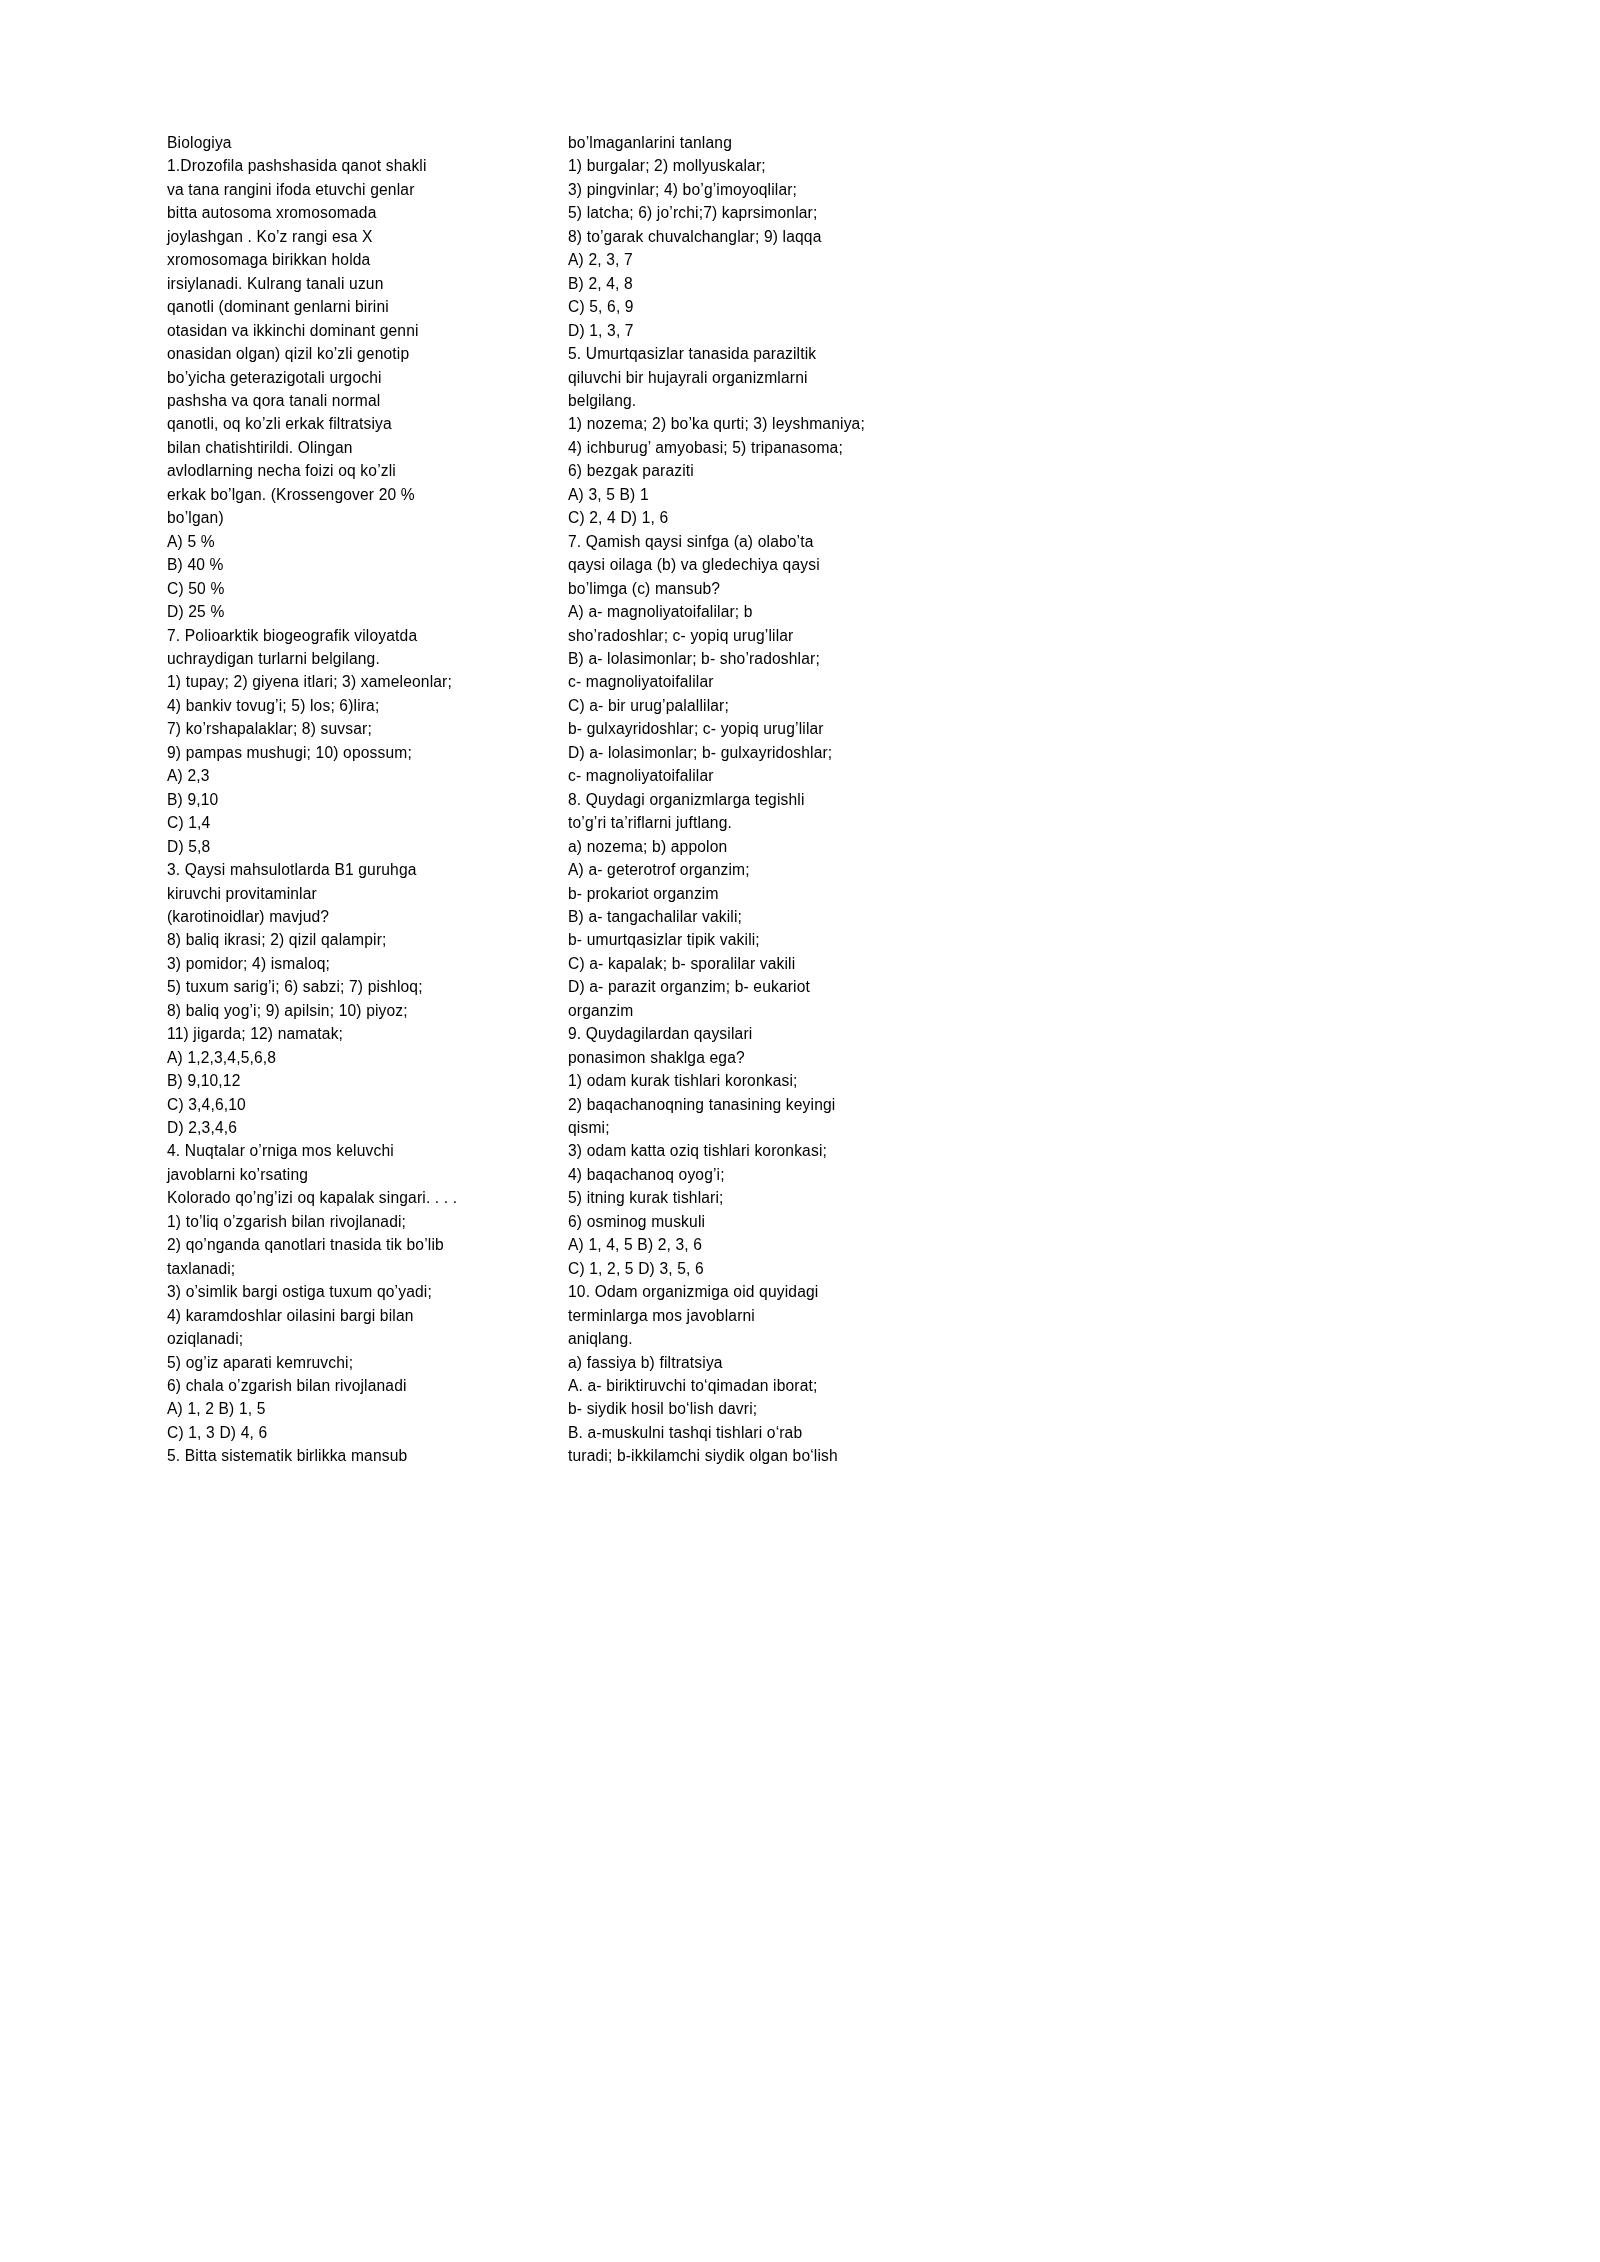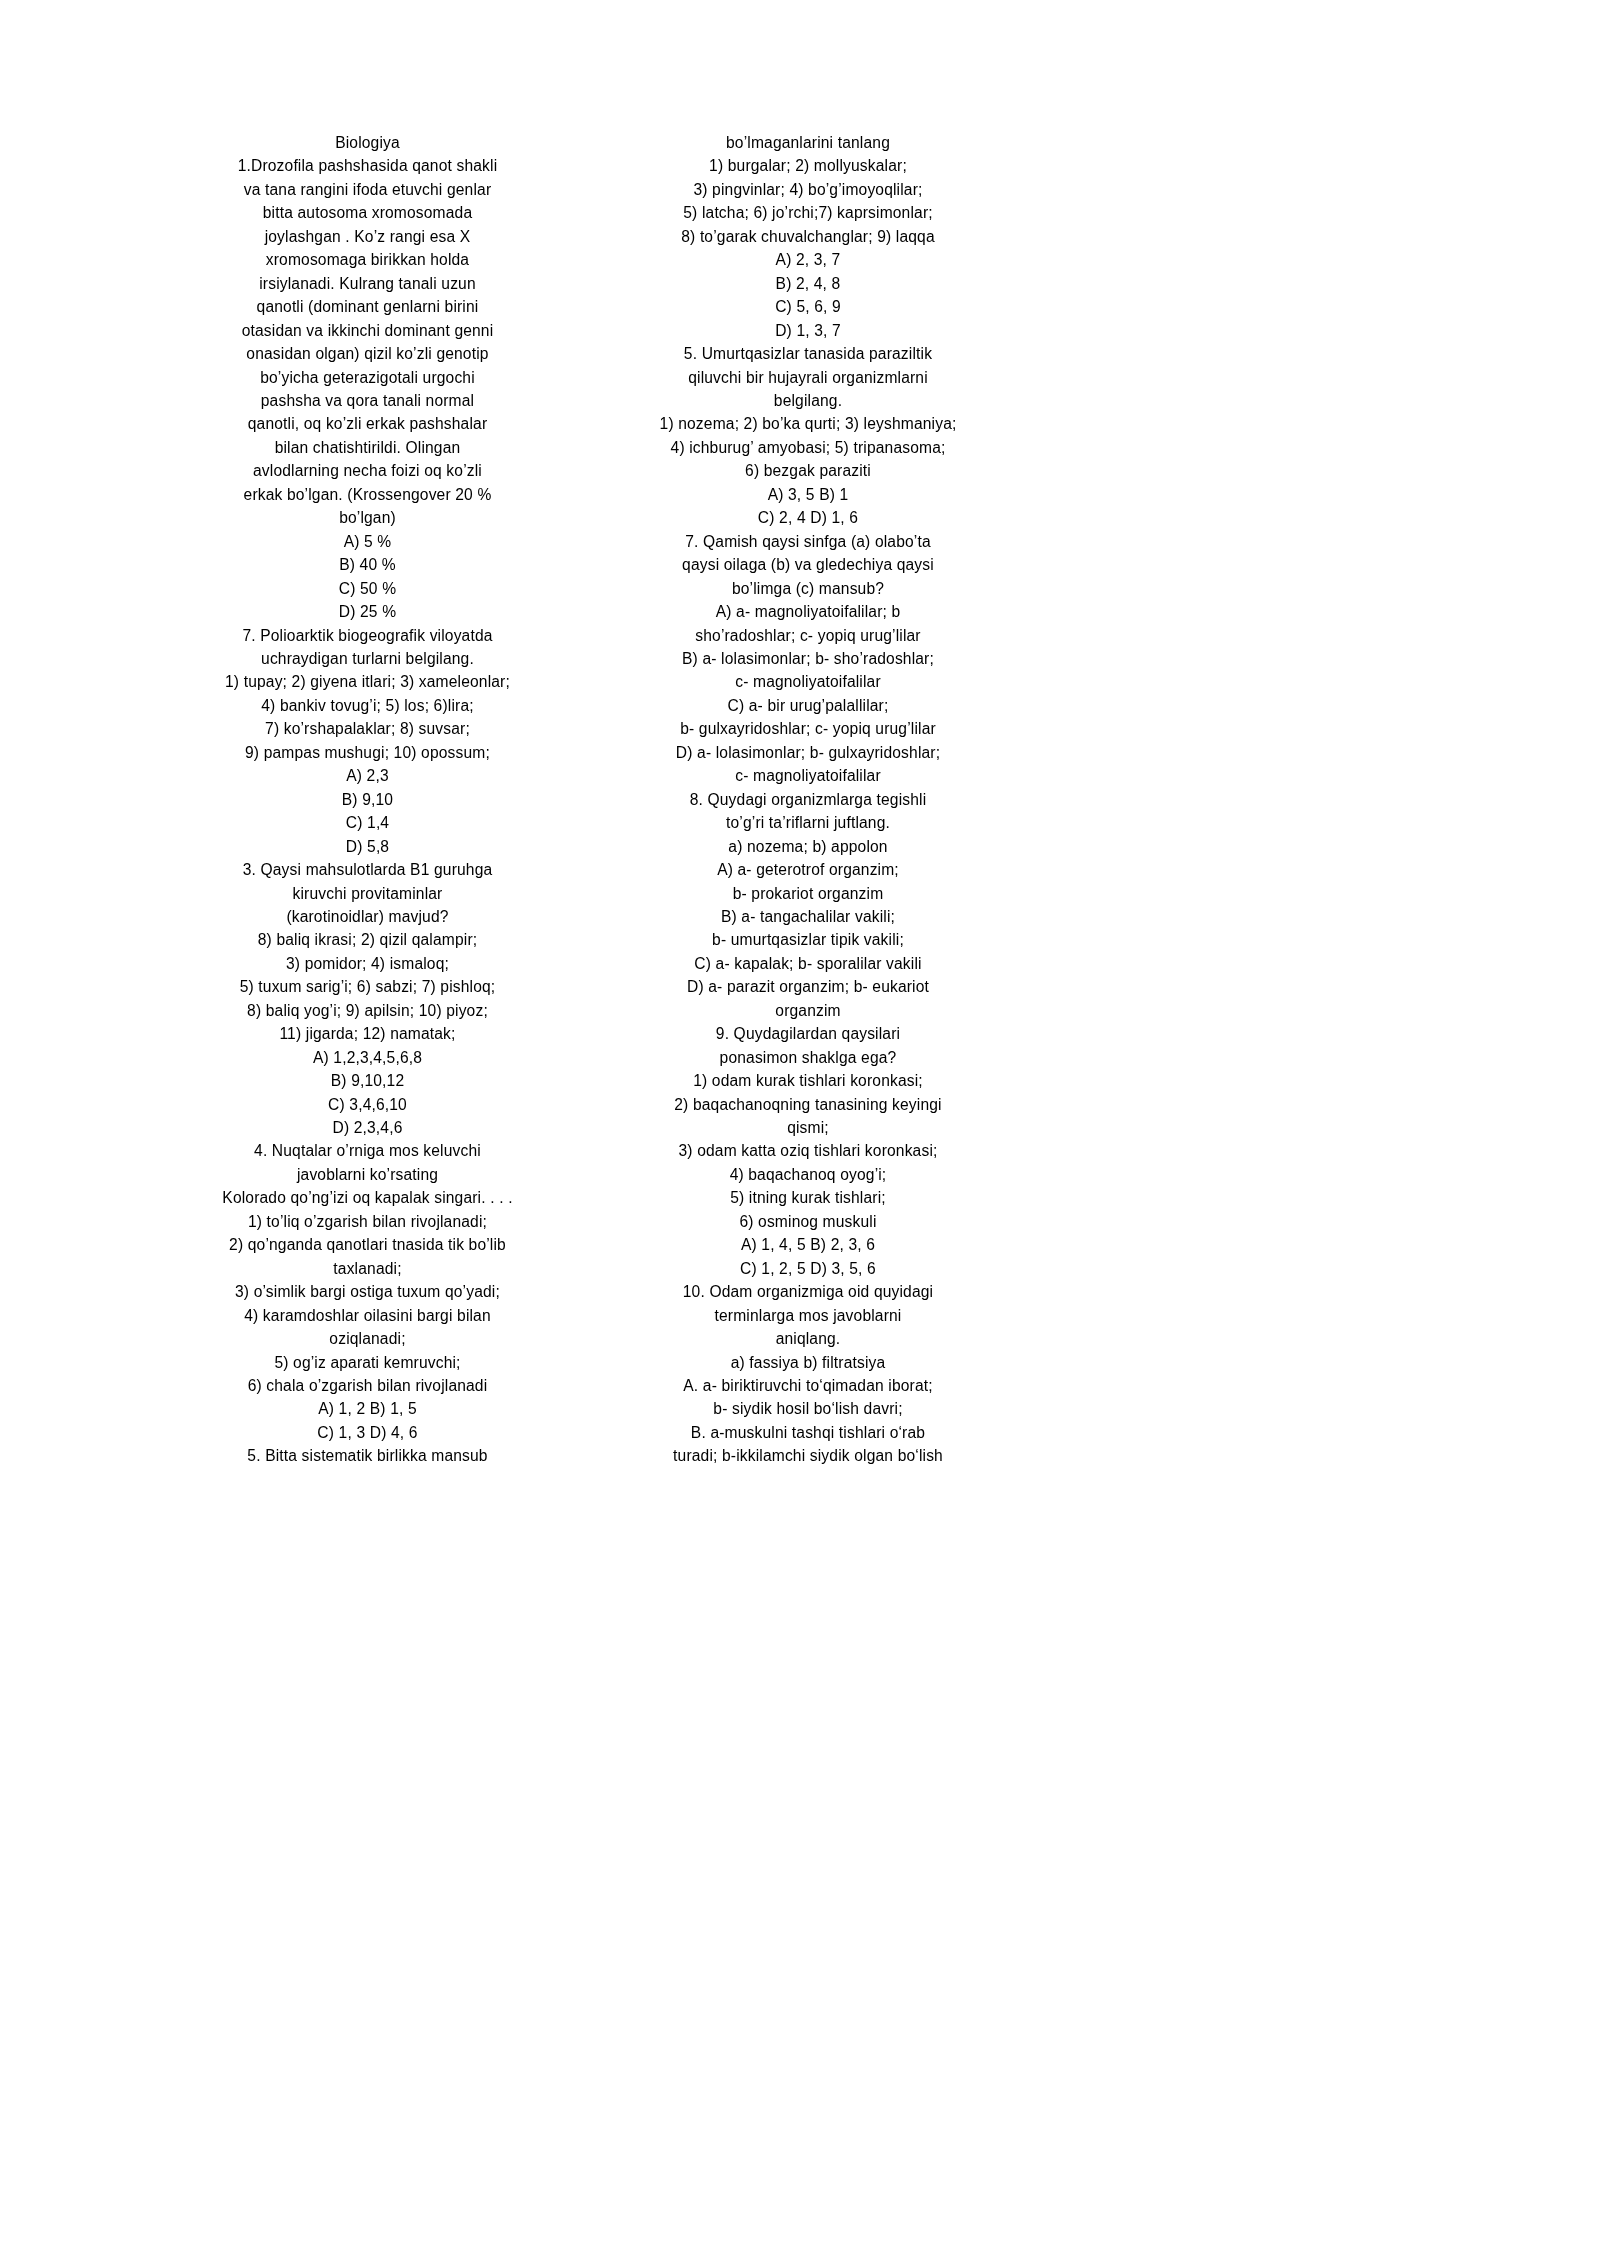--- a/index.html
+++ b/index.html
@@ -28,21 +28,20 @@
     left: 167px;
     top: 131px;
     width: 1270px;
     display: flex;
     flex-direction: row;
     align-items: flex-start;
   }
   .col {
     width: 401px;
     flex: 0 0 auto;
-    text-align: center;
   }
   .col-left { margin-right: 0px; }
   .col-right { width: 480px; }
   .line {
     font-size: 15.6px;
     line-height: 23.45px;
     white-space: pre;
     letter-spacing: 0.01em;
     color: #000000;
     font-weight: 400;
@@ -59,21 +58,21 @@
         <div class="line">va tana rangini ifoda etuvchi genlar</div>
         <div class="line">bitta autosoma xromosomada</div>
         <div class="line">joylashgan . Ko’z rangi esa X</div>
         <div class="line">xromosomaga birikkan holda</div>
         <div class="line">irsiylanadi. Kulrang tanali uzun</div>
         <div class="line">qanotli (dominant genlarni birini</div>
         <div class="line">otasidan va ikkinchi dominant genni</div>
         <div class="line">onasidan olgan) qizil ko’zli genotip</div>
         <div class="line">bo’yicha geterazigotali urgochi</div>
         <div class="line">pashsha va qora tanali normal</div>
-        <div class="line">qanotli, oq ko’zli erkak pashshalar</div>
+        <div class="line">qanotli, oq ko’zli erkak filtratsiya</div>
         <div class="line">bilan chatishtirildi. Olingan</div>
         <div class="line">avlodlarning necha foizi oq ko’zli</div>
         <div class="line">erkak bo’lgan. (Krossengover 20 %</div>
         <div class="line">bo’lgan)</div>
         <div class="line">A) 5 %</div>
         <div class="line">B) 40 %</div>
         <div class="line">C) 50 %</div>
         <div class="line">D) 25 %</div>
         <div class="line">7. Polioarktik biogeografik viloyatda</div>
         <div class="line">uchraydigan turlarni belgilang.</div>

